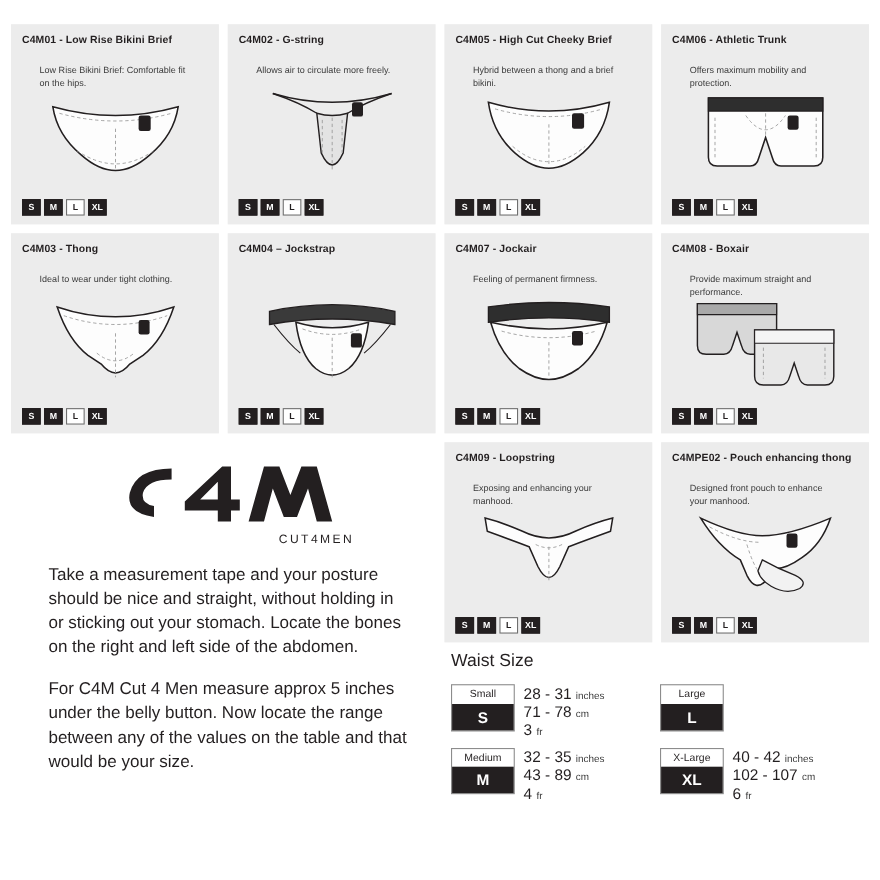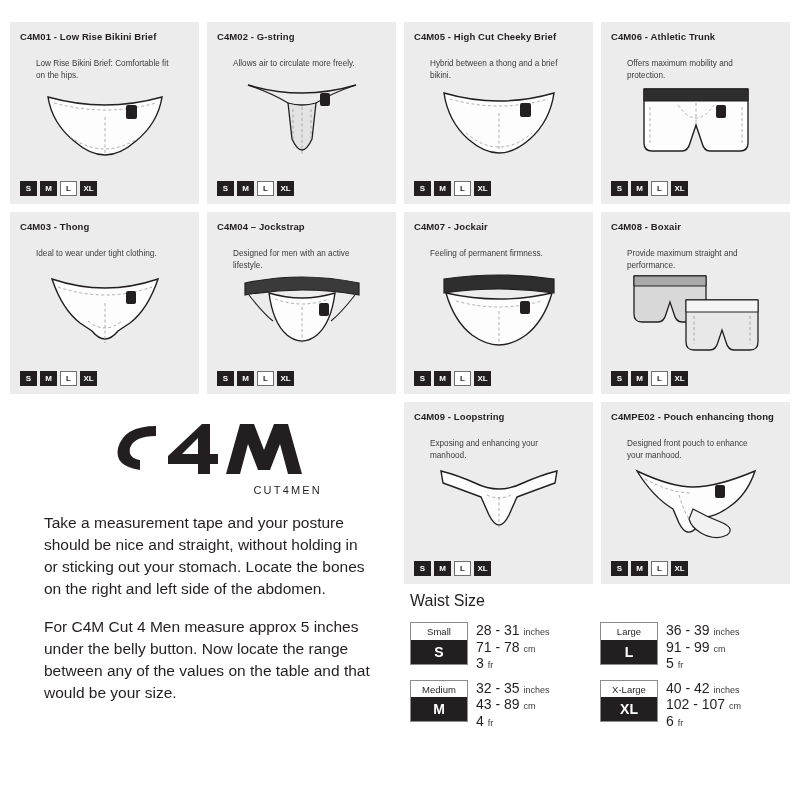--- a/index.html
+++ b/index.html
@@ -261,21 +261,20 @@
       <div class="sizes">
         <span class="size-chip dark">S</span>
         <span class="size-chip dark">M</span>
         <span class="size-chip">L</span>
         <span class="size-chip dark">XL</span>
       </div>
     </div>
 
     <div class="card">
       <div class="card-title">C4M04 – Jockstrap</div>
-      <div class="card-desc">Designed for men with an active lifestyle.</div>
       <div class="art">
         <svg width="126" height="88" viewBox="0 0 126 88">
           <path d="M6 14 Q63 2 120 14 L120 26 Q63 16 6 26 Z" fill="#3a3a3a" stroke="#231f20" stroke-width="1.2"></path>
           <path d="M30 24 Q63 34 96 24 Q92 54 78 66 Q63 78 48 66 Q34 54 30 24 Z" fill="#fdfdfd" stroke="#231f20" stroke-width="1.4"></path>
           <path d="M36 30 Q63 40 90 30" fill="none" stroke="#9a9a9a" stroke-width="0.8" stroke-dasharray="3 2.5"></path>
           <path d="M63 38 L63 74" fill="none" stroke="#9a9a9a" stroke-width="0.8" stroke-dasharray="3 2.5"></path>
           <path d="M10 26 Q24 44 34 52 M116 26 Q102 44 92 52" fill="none" stroke="#231f20" stroke-width="1.1"></path>
           <rect x="80" y="34" width="10" height="13" rx="2" fill="#231f20"></rect>
         </svg>
       </div>
@@ -399,25 +398,20 @@
           <div class="meas-line"><span>71 - 78</span> <span class="unit">cm</span></div>
           <div class="meas-line"><span>3</span> <span class="unit">fr</span></div>
         </div>
       </div>
 
       <div class="waist-row">
         <div class="size-box">
           <div class="word">Large</div>
           <div class="letter">L</div>
         </div>
-        <div class="meas">
-          <div class="meas-line"><span>36 - 39</span> <span class="unit">inches</span></div>
-          <div class="meas-line"><span>91 - 99</span> <span class="unit">cm</span></div>
-          <div class="meas-line"><span>5</span> <span class="unit">fr</span></div>
-        </div>
       </div>
 
       <div class="waist-row">
         <div class="size-box">
           <div class="word">Medium</div>
           <div class="letter">M</div>
         </div>
         <div class="meas">
           <div class="meas-line"><span>32 - 35</span> <span class="unit">inches</span></div>
           <div class="meas-line"><span>43 - 89</span> <span class="unit">cm</span></div>

